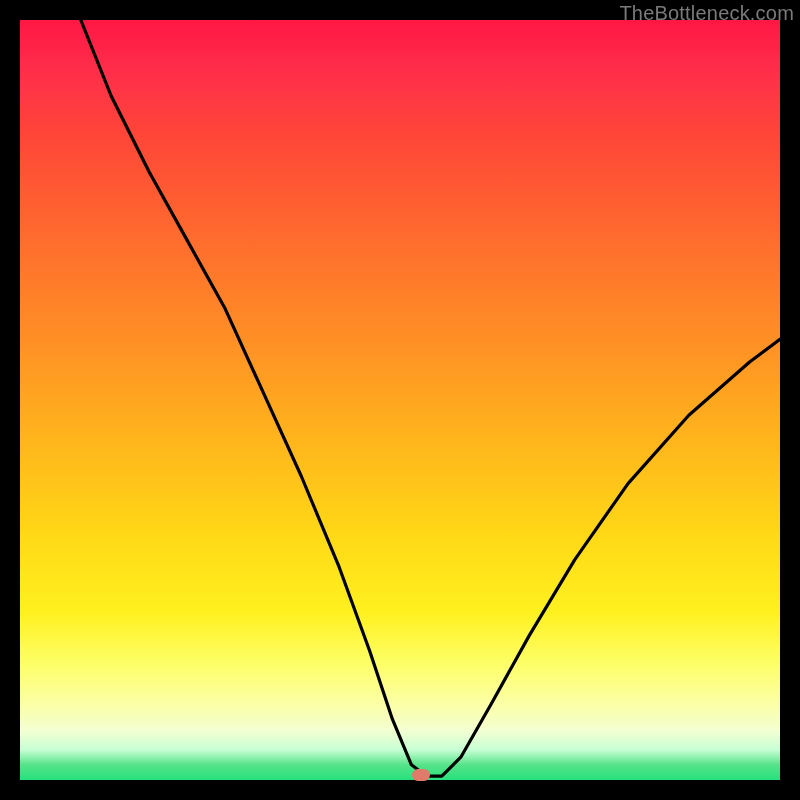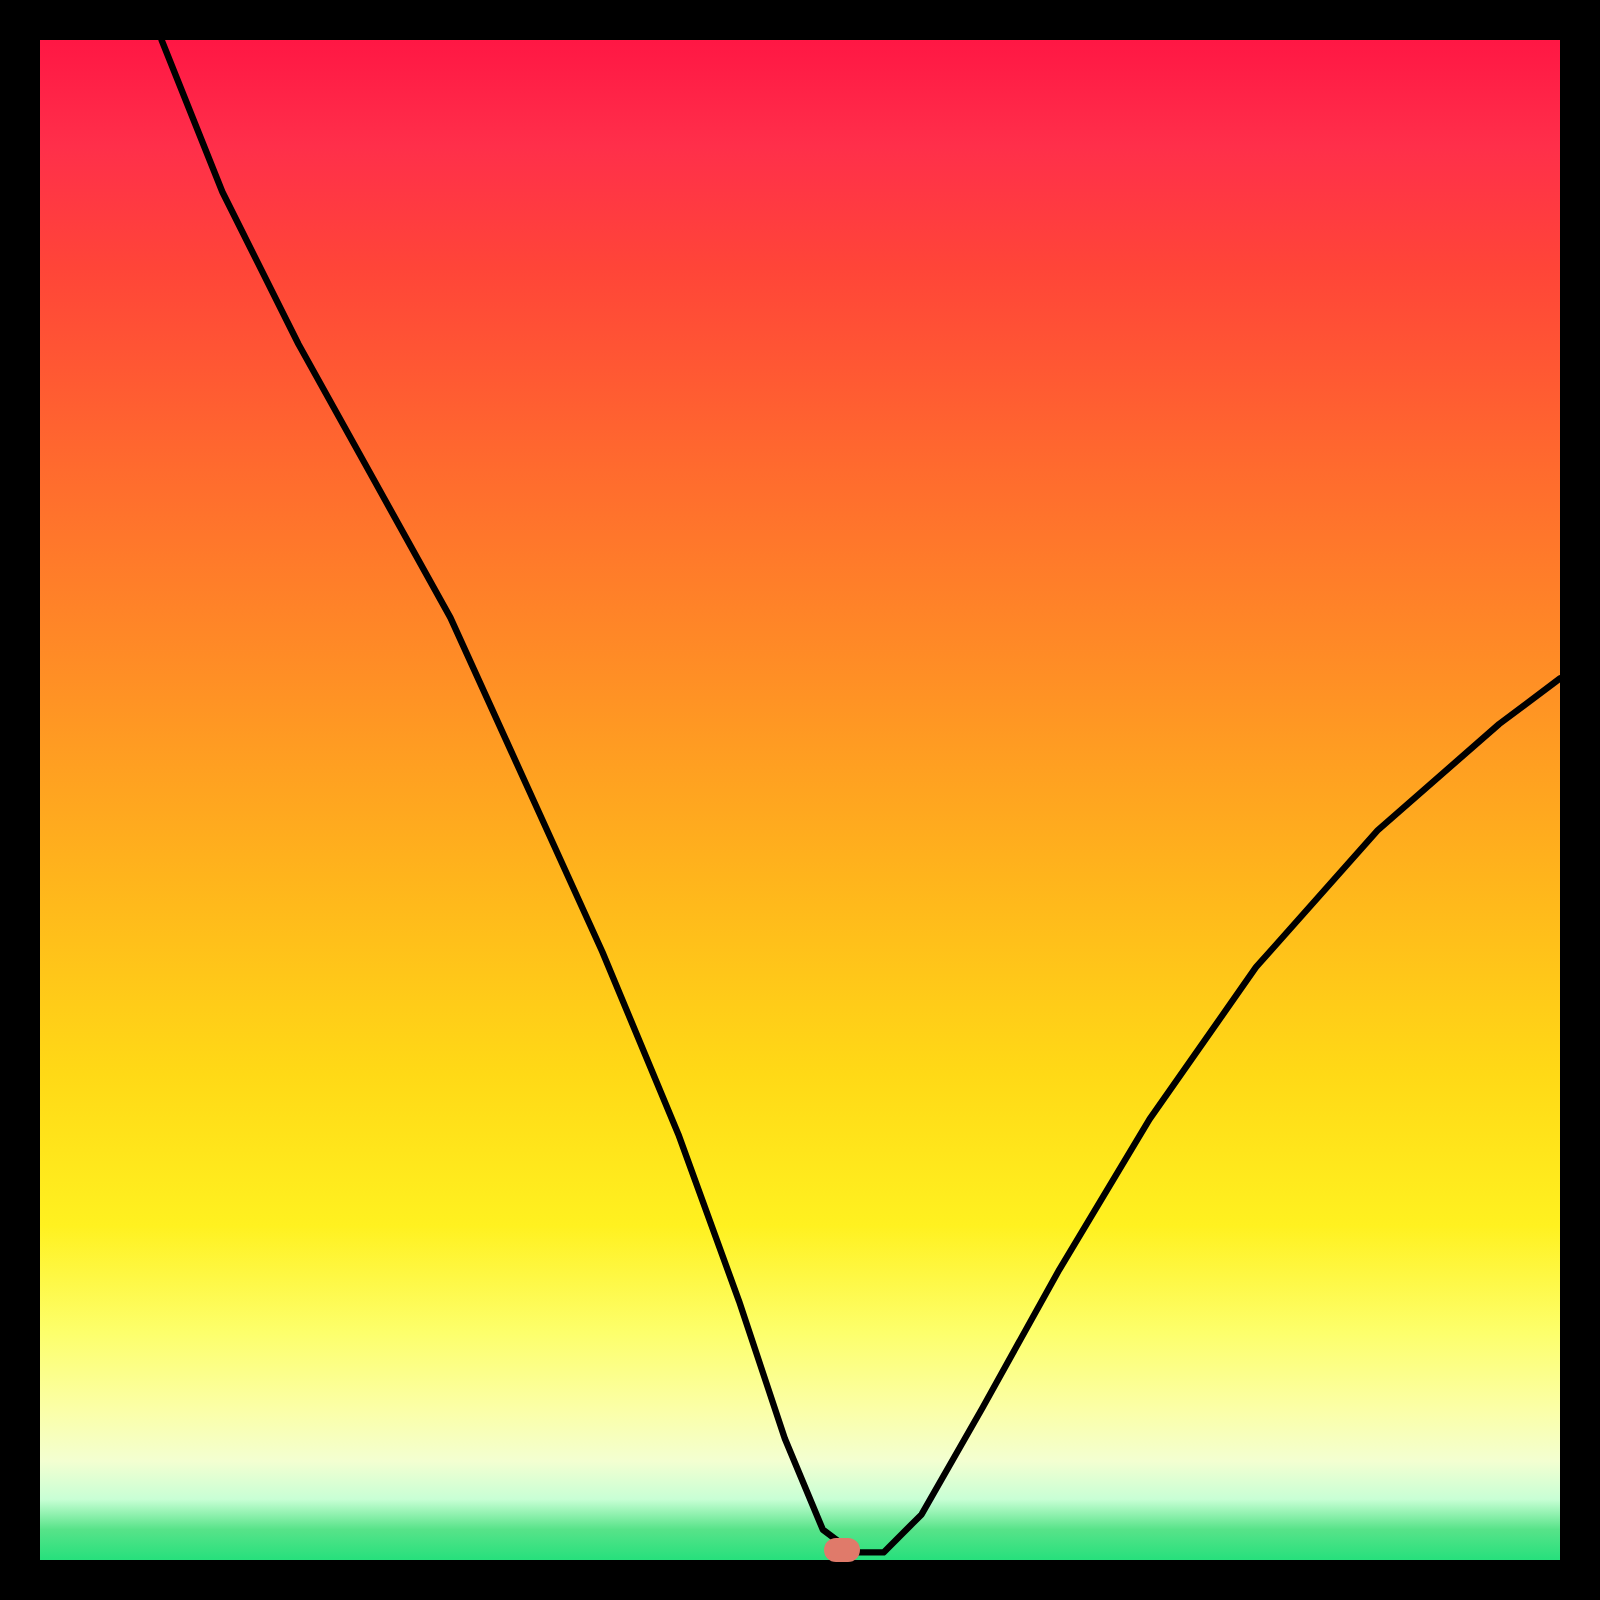--- a/index.html
+++ b/index.html
@@ -70,20 +70,21 @@
     font-size: 20px;
     font-weight: 500;
     letter-spacing: 0.2px;
     user-select: none;
   }
 </style>
 </head>
 <body>
 
 <div class="stage">
+  <div class="watermark">TheBottleneck.com</div>
 
   <div class="plot">
 
     <svg class="curve" viewBox="0 0 760 760" preserveAspectRatio="none">
       <path id="curve-path" d="M60.8 0.0 L91.2 76.0 L129.2 152.0 L167.2 220.4 L205.2 288.8 L243.2 372.4 L281.2 456.0 L319.2 547.2 L349.6 630.8 L372.4 699.2 L391.4 744.8 L406.6 756.2 L421.8 756.2 L440.8 737.2 L471.2 684.0 L509.2 615.6 L554.8 539.6 L608.0 463.6 L668.8 395.2 L729.6 342.0 L760.0 319.2"></path>
     </svg>
 
     <div class="marker" id="opt-marker" style="left: 52.8%; top: 99.3%;"></div>
   </div>
 </div>

